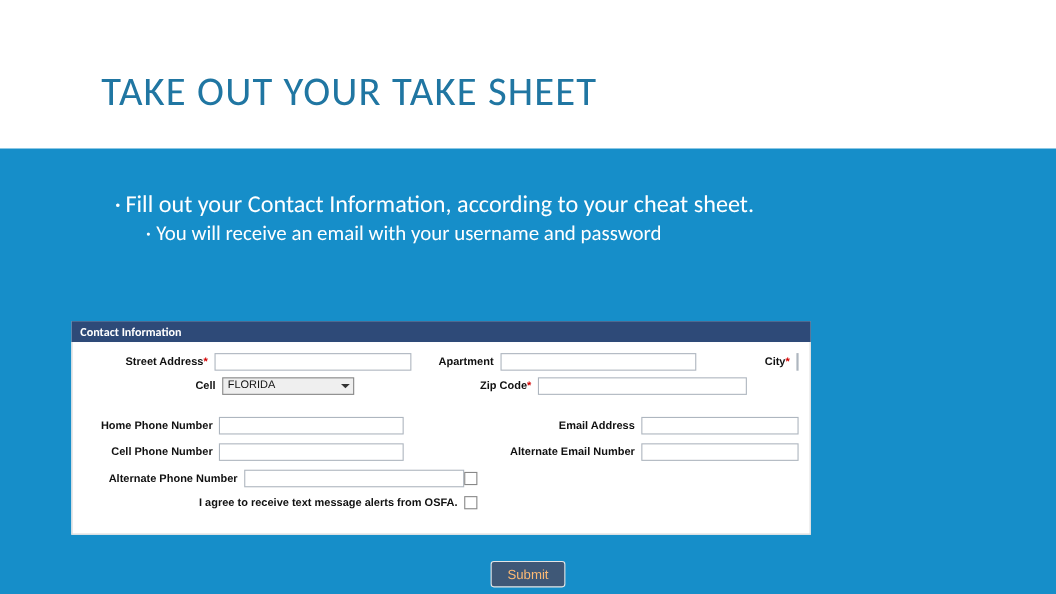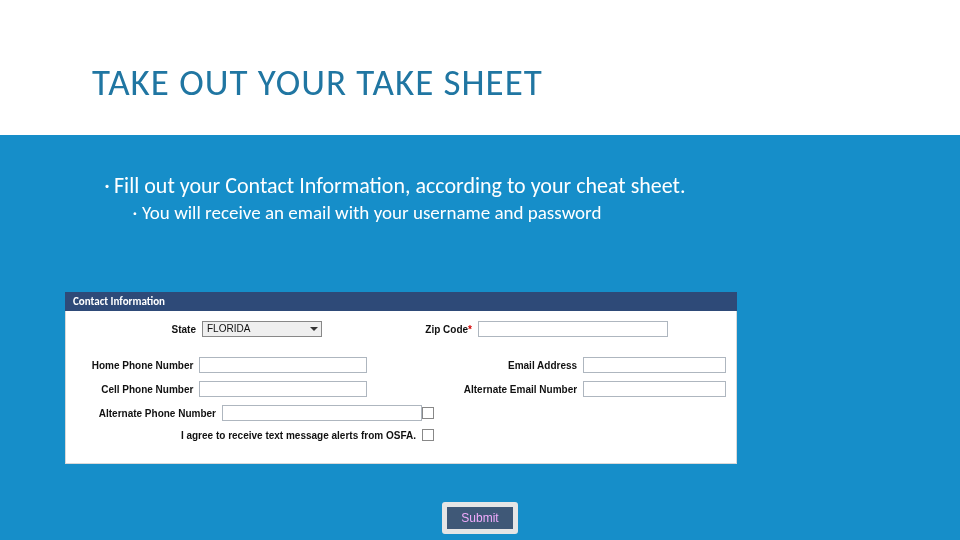--- a/index.html
+++ b/index.html
@@ -16,43 +16,51 @@
   .row{display:flex;align-items:center;margin-bottom:6px;font-size:10px;color:#111;font-family:Arial,sans-serif;}
   .row.phone{margin-bottom:8px;}
   .lbl{text-align:right;font-weight:bold;padding-right:6px;}
   .req{color:#d40000;font-weight:bold;}
   .inp{height:16px;border:1px solid #aeb6bf;background:#fff;box-sizing:border-box;}
   .sel{height:16px;border:1px solid #888;background:#efefef;font-size:10px;padding:0 28px 0 4px;position:relative;box-sizing:border-box;line-height:14px;}
   .sel::after{content:"";position:absolute;right:3px;top:5px;border:4px solid transparent;border-top-color:#333;}
   .chk{width:10px;height:10px;border:1px solid #888;background:#fff;display:inline-block;vertical-align:middle;}
   .gap{height:14px;}
   .submit-bar{position:absolute;left:0;right:0;bottom:6px;display:flex;justify-content:center;}
-  .submit-btn{background:#3f5877;color:#f0abfc;font-size:12px;padding:4px 14px;border:5px solid #e5e5e5;border-radius:3px;font-family:Arial,sans-serif;}
+  .submit-btn{background:#3f5877;color:#fdba74;font-size:12px;padding:4px 14px;border:1px solid #e5e5e5;border-radius:3px;font-family:Arial,sans-serif;}
 </style>
 </head>
 <body>
 
 <div class="slide">
   <div class="white-top"></div>
   <div class="title">TAKE OUT YOUR TAKE SHEET</div>
 
   <div class="bullets">
     <div class="b1"><span class="dot">·</span><span>Fill out your Contact Information, according to your cheat sheet.</span></div>
     <div class="b2"><span class="dot">·</span><span>You will receive an email with your username and password</span></div>
   </div>
 
   <div class="form-wrap">
     <div class="panel-head">Contact Information</div>
     <div class="panel-body">
 
+      <div class="row">
+        <div class="lbl" style="width:120px;"><span>Street Address</span><span class="req">*</span></div>
+        <div class="inp" style="width:190px;"></div>
+        <div class="lbl" style="width:80px;">Apartment</div>
+        <div class="inp" style="width:190px;"></div>
+        <div class="lbl" style="width:90px;"><span>City</span><span class="req">*</span></div>
+        <div class="inp" style="flex:1;"></div>
+      </div>
 
       <div class="row">
-        <div class="lbl" style="width:120px;">State</div>
+        <div class="lbl" style="width:120px;">Cell</div>
         <div class="sel" style="width:120px;"><span>FLORIDA</span></div>
-        <div class="lbl" style="width:150px;"><span>Zip Code</span><span class="req">*</span></div>
+        <div class="lbl" style="width:150px;padding-left:11px;"><span>Zip Code</span><span class="req">*</span></div>
         <div class="inp" style="width:190px;"></div>
       </div>
 
       <div class="gap"></div>
 
       <div class="row phone">
         <div class="lbl" style="width:140px;">Home Phone Number</div>
         <div class="inp" style="width:200px;"></div>
         <div class="lbl" style="width:250px;">Email Address</div>
         <div class="inp" style="width:170px;"></div>

